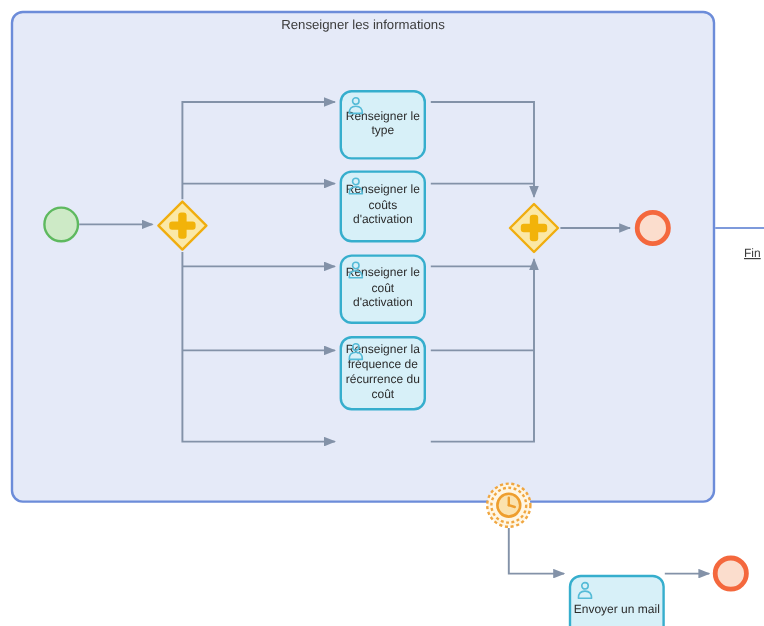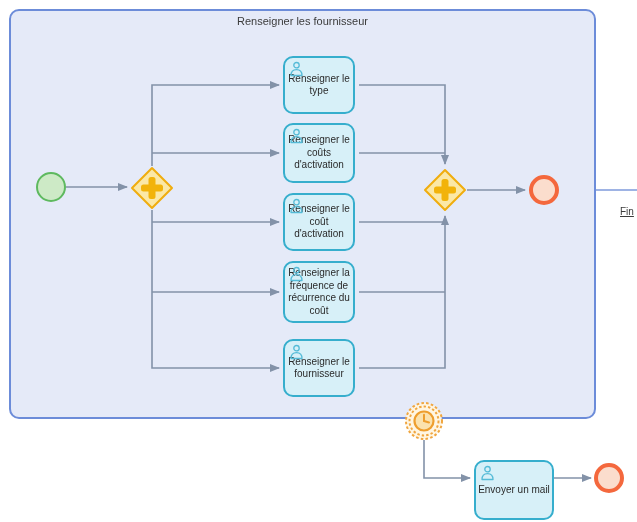--- a/index.html
+++ b/index.html
@@ -38,20 +38,21 @@
     width: 72px; left: 283px;
     background: #d7f0f8;
     border: 2px solid #36aecd;
     border-radius: 10px;
     z-index: 3;
     display: flex; align-items: center; justify-content: center;
     text-align: center;
     font-size: 10px; line-height: 12.5px; color: #2b2b2b;
     padding: 2px 1px;
     box-sizing: border-box;
+    margin-top: 19px;
   }
   .task .user-icon { position: absolute; top: 3px; left: 4px; }
 
   
   .event { position: absolute; border-radius: 50%; box-sizing: border-box; z-index: 3; }
   .start-event {
     left: 36px; top: 172px; width: 30px; height: 30px;
     background: #cdeac6; border: 2.5px solid #5eb95f;
   }
   .end-event {
@@ -79,21 +80,21 @@
     z-index: 3;
     text-decoration: underline;
   }
 </style>
 </head>
 <body>
 
 <div class="canvas">
 
   <div class="group">
-    <div class="group-title">Renseigner les fournisseur</div>
+    <div class="group-title">Renseigner les informations</div>
   </div>
 
   <svg class="flows" width="637" height="522">
     <defs>
       <marker id="arw" viewBox="0 0 10 8" refX="9" refY="4" markerWidth="10" markerHeight="8" markerUnits="userSpaceOnUse" orient="auto-start-reverse">
         <path d="M0,0 L10,4 L0,8 Z" fill="#8392a8"></path>
       </marker>
     </defs>
     <path class="flow" d="M 66 187 H 127" marker-end="url(#arw)"></path>
     <path class="flow" d="M 152 166 V 85 H 279" marker-end="url(#arw)"></path>
@@ -147,27 +148,20 @@
   </div>
 
   <div class="task" style="top:261px;height:62px;">
     <svg class="user-icon" width="15" height="16" viewBox="0 0 15 16">
       <circle cx="7.5" cy="4.2" r="2.7" fill="none" stroke="#55bbd7" stroke-width="1.3"></circle>
       <path d="M2,14.5 C2,9.8 5,8.6 7.5,8.6 C10,8.6 13,9.8 13,14.5 Z" fill="none" stroke="#55bbd7" stroke-width="1.3" stroke-linejoin="round"></path>
     </svg>
     <span>Renseigner la fréquence de récurrence du coût</span>
   </div>
 
-  <div class="task" style="top:339px;height:58px;">
-    <svg class="user-icon" width="15" height="16" viewBox="0 0 15 16">
-      <circle cx="7.5" cy="4.2" r="2.7" fill="none" stroke="#55bbd7" stroke-width="1.3"></circle>
-      <path d="M2,14.5 C2,9.8 5,8.6 7.5,8.6 C10,8.6 13,9.8 13,14.5 Z" fill="none" stroke="#55bbd7" stroke-width="1.3" stroke-linejoin="round"></path>
-    </svg>
-    <span>Renseigner le fournisseur</span>
-  </div>
 
   <div class="gateway gateway-join">
     <svg width="44" height="44" viewBox="0 0 44 44">
       <polygon class="gw-shape" points="22,2 42,22 22,42 2,22"></polygon>
       <rect class="gw-plus" x="11" y="18.5" width="22" height="7" rx="2.5"></rect>
       <rect class="gw-plus" x="18.5" y="11" width="7" height="22" rx="2.5"></rect>
     </svg>
   </div>
 
   <div class="event end-event end-event-1"></div>

